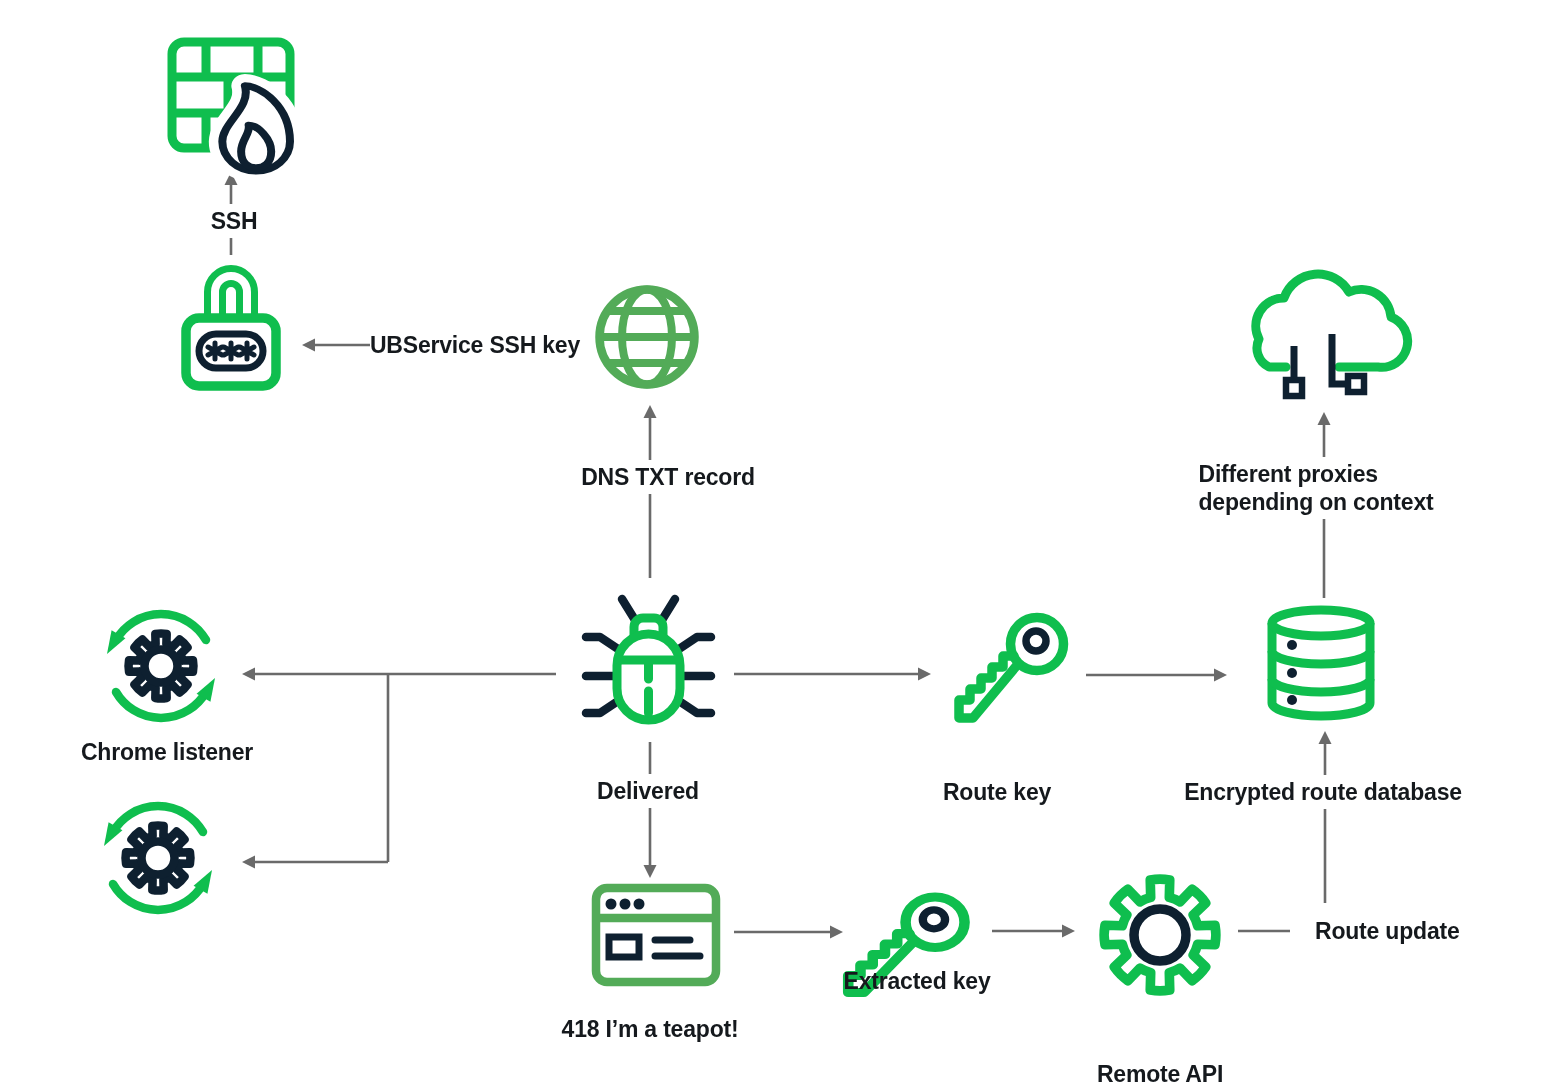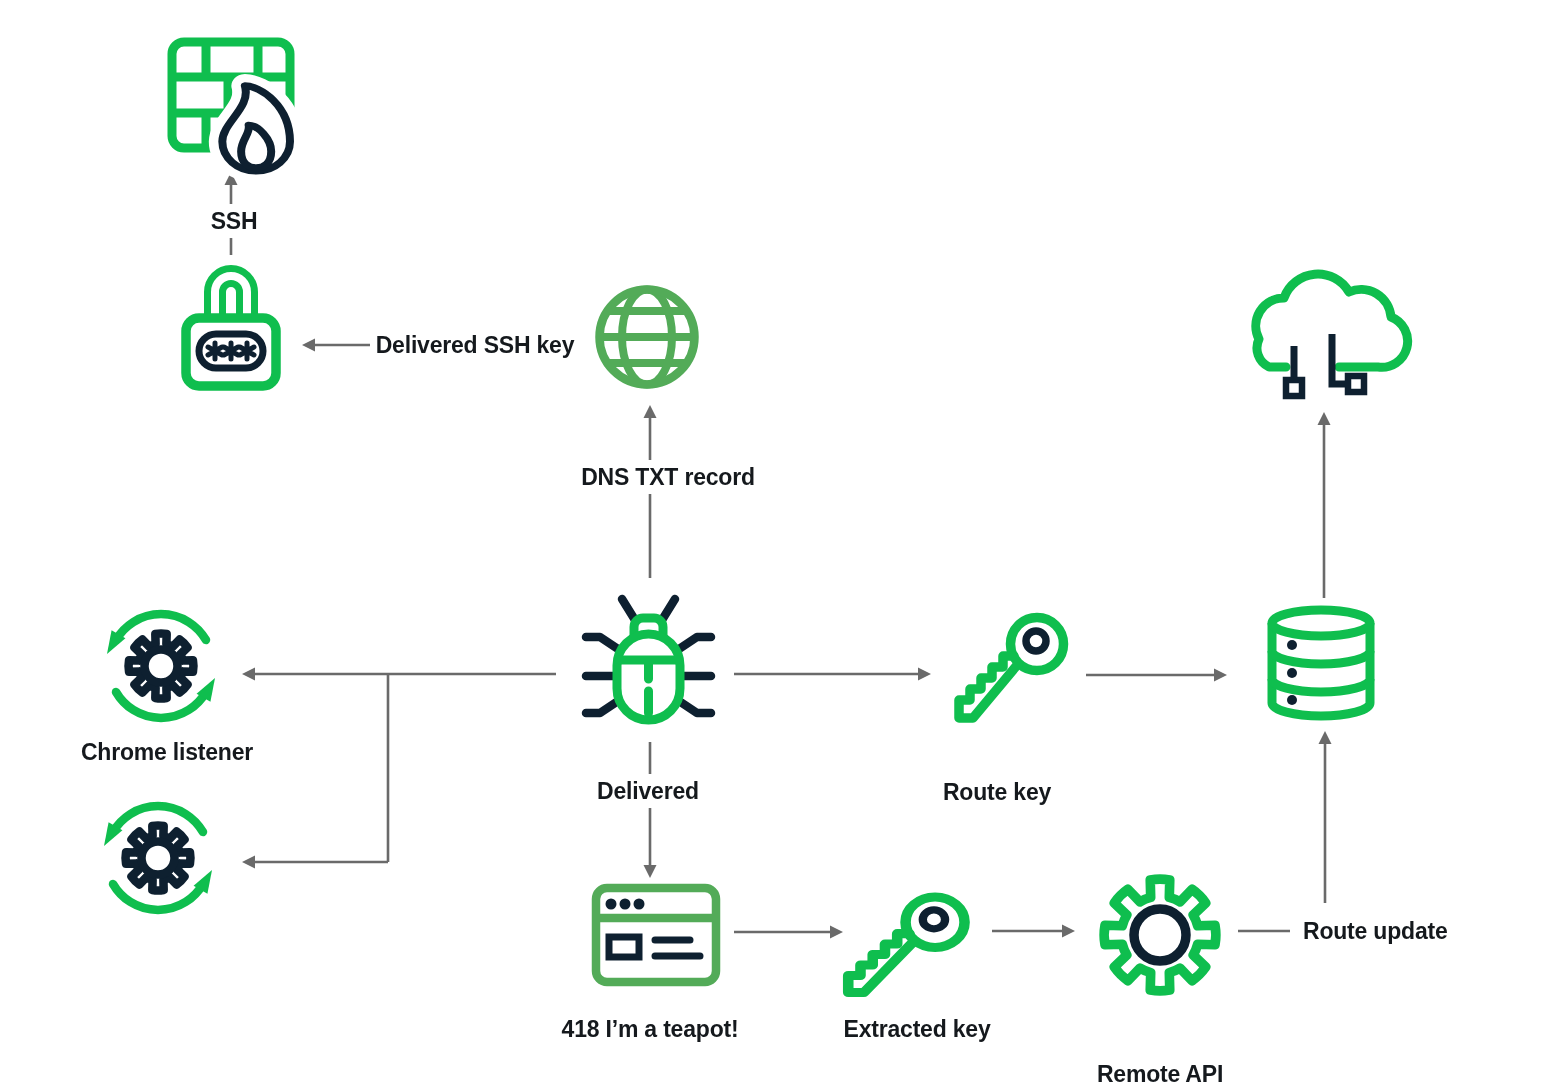--- a/index.html
+++ b/index.html
@@ -13,21 +13,21 @@
   .icon{position:absolute;}
   .icon svg{display:block;overflow:visible;}
   #wires{position:absolute;left:0;top:0;z-index:1;}
   .icon{z-index:2;}
   .lbl{
     position:absolute; z-index:3; transform:translate(-50%,-50%);
     font-weight:700; font-size:23px; letter-spacing:-0.2px; color:var(--text);
     white-space:nowrap; text-align:left; line-height:28px;
   }
   .lbl.bg{background:#fff; padding:3px 9px;}
-  .lbl.leftanchor{transform:translateY(-50%); text-align:center;}
+  .lbl.leftanchor{transform:translateY(-50%); text-align:center;margin-left:12px;}
   
   .sg{stroke:var(--green);} .smg{stroke:var(--mgreen);} .sn{stroke:var(--navy);}
   .sw{stroke:#fff;} .fw{fill:#fff;} .fn0{fill:none;} .fg{fill:var(--green);} .fnavy{fill:var(--navy);}
   .al{stroke:var(--arrow); stroke-width:2.6; fill:none;}
   .ah{fill:var(--arrow); stroke:none;}
 </style>
 </head>
 <body>
 
 <div id="canvas">
@@ -212,23 +212,28 @@
   </div>
 
   <div class="icon" style="left:1098px;top:873px">
     <svg width="124" height="124" viewBox="0 0 124 124">
       <use href="#gearP" transform="translate(62,62) scale(1.55)" class="sg fw" stroke-width="6.2" stroke-linejoin="round"></use>
       <circle cx="62" cy="62" r="26" class="sn fw" stroke-width="9.5"></circle>
     </svg>
   </div>
 
   <div class="lbl bg" style="left:234px;top:221px">SSH</div>
-  <div class="lbl" style="left:475px;top:345px">Delivered SSH key</div>
+  <div class="lbl" style="left:475px;top:345px">UBService SSH key</div>
   <div class="lbl bg" style="left:668px;top:477px">DNS TXT record</div>
   <div class="lbl bg" style="left:648px;top:791px">Delivered</div>
   <div class="lbl" style="left:167px;top:752px">Chrome listener</div>
   <div class="lbl" style="left:997px;top:792px">Route key</div>
+  <div class="lbl bg" style="left:1323px;top:792px">Encrypted route database</div>
+  <div class="lbl bg" style="left:1316px;top:488px">
+    <div>Different proxies</div>
+    <div>depending on context</div>
+  </div>
   <div class="lbl" style="left:650px;top:1029px">418 I’m a teapot!</div>
-  <div class="lbl" style="left:917px;top:1029px">Extracted key</div>
+  <div class="lbl" style="left:917px;top:981px">Extracted key</div>
   <div class="lbl" style="left:1160px;top:1074px">Remote API</div>
   <div class="lbl leftanchor" style="left:1303px;top:931px">Route update</div>
 
 </div>
 
 </body></html>

